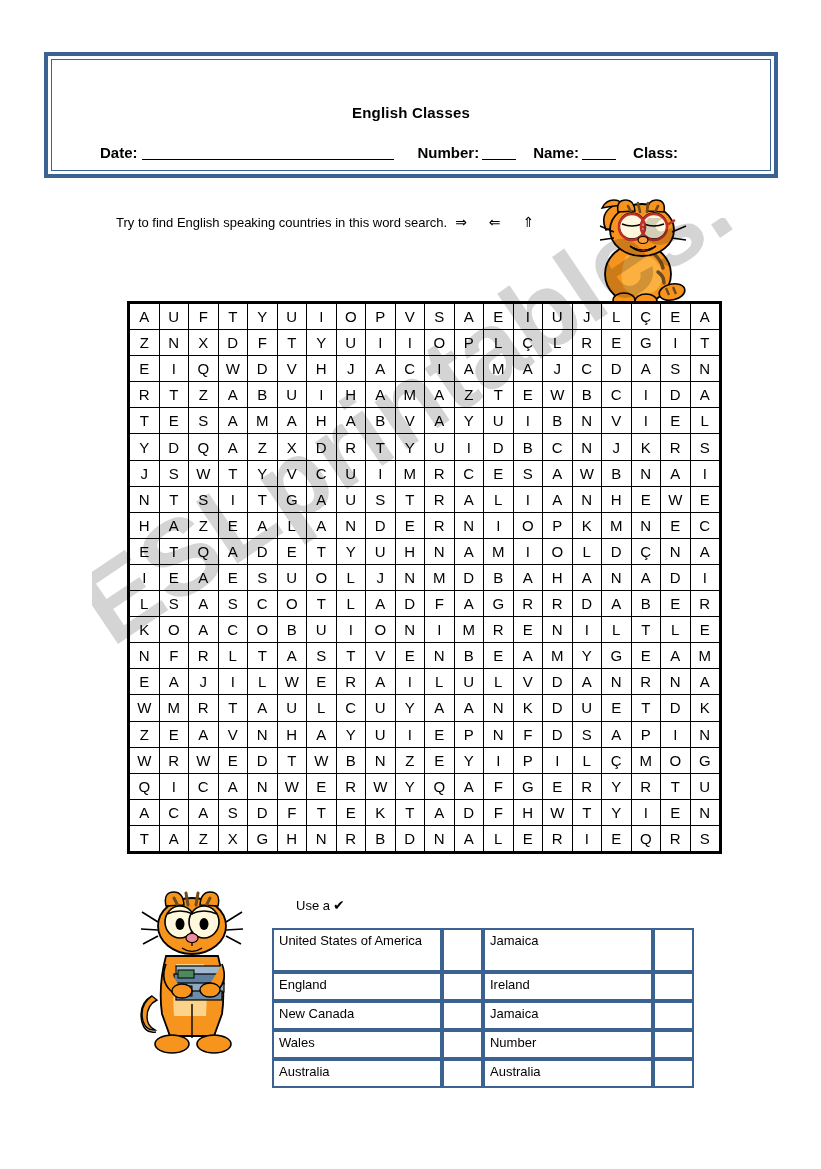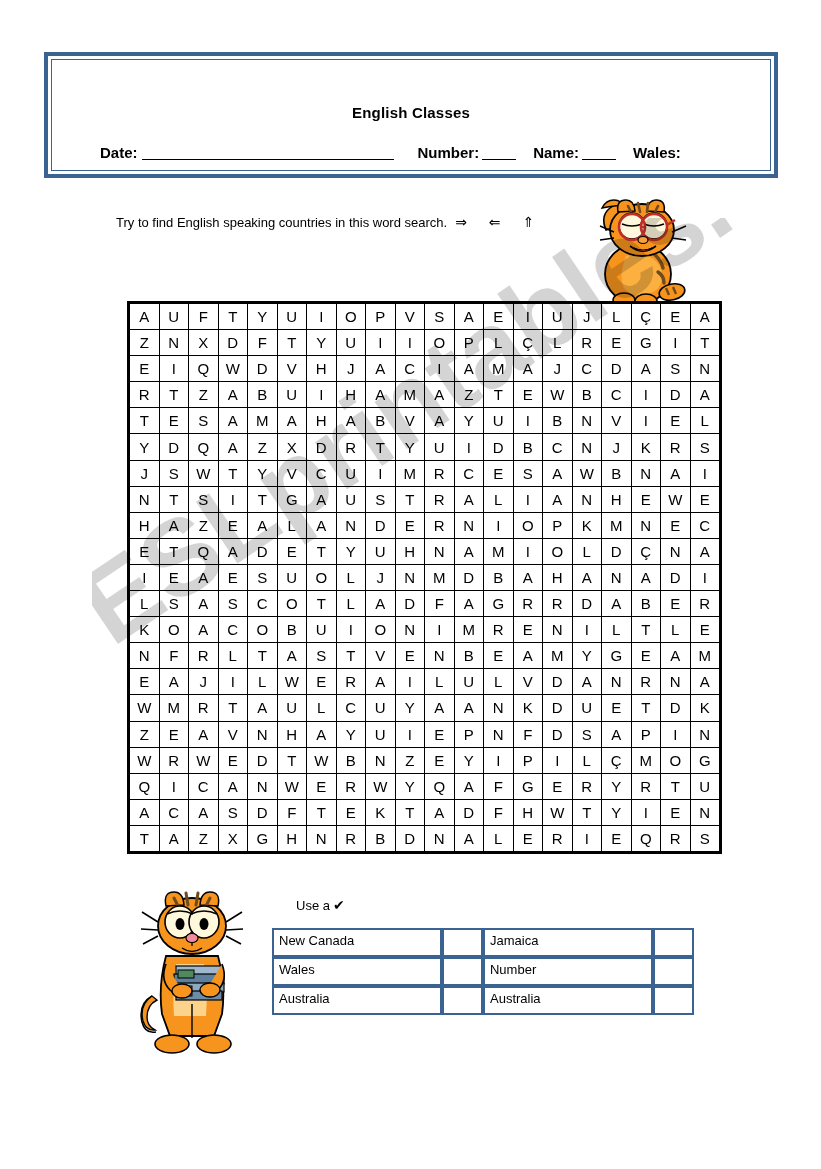--- a/index.html
+++ b/index.html
@@ -164,21 +164,21 @@
 </style>
 </head>
 <body>
 
 <div id="header-box">
   <div id="header-box-inner"></div>
 
   <div id="worksheet-title">English Classes</div>
 
   <div id="header-fields">
-    <span class="fld">Date:</span><span class="rule-long"></span><span class="gap-a"></span><span class="fld">Number:</span><span class="rule-short"></span><span class="gap-b"></span><span class="fld">Name:</span><span class="rule-short"></span><span class="gap-b"></span><span class="fld">Wales:</span>
+    <span class="fld">Date:</span><span class="rule-long"></span><span class="gap-a"></span><span class="fld">Number:</span><span class="rule-short"></span><span class="gap-b"></span><span class="fld">Name:</span><span class="rule-short"></span><span class="gap-b"></span><span class="fld">Class:</span>
   </div>
 </div>
 
 <div id="instruction-row">
   <span>Try to find English speaking countries in this word search.</span><span class="arrows">⇒  ⇐  ⇑</span>
 </div>
 
 <div class="garfield" id="garfield-waving">
   <svg viewBox="0 0 124 112" xmlns="http://www.w3.org/2000/svg">
 
@@ -744,20 +744,32 @@
     <path d="M26 44 l-16 -10 M26 52 l-17 -1 M26 58 l-15 8 M94 44 l16 -10 M94 52 l17 -1 M94 58 l15 8" stroke="#000" stroke-width="1.6"></path>
   </svg>
 </div>
 
 <div id="use-a-label">
   <span>Use a</span><span class="check">✔</span>
 </div>
 
 <table id="answer-table">
   <tbody id="answer-body">
+      <tr class="tall">
+        <td class="word">United States of America</td>
+        <td class="check"></td>
+        <td class="word">Jamaica</td>
+        <td class="check"></td>
+      </tr>
+      <tr>
+        <td class="word">England</td>
+        <td class="check"></td>
+        <td class="word">Ireland</td>
+        <td class="check"></td>
+      </tr>
       <tr>
         <td class="word">New Canada</td>
         <td class="check"></td>
         <td class="word">Jamaica</td>
         <td class="check"></td>
       </tr>
       <tr>
         <td class="word">Wales</td>
         <td class="check"></td>
         <td class="word">Number</td>

